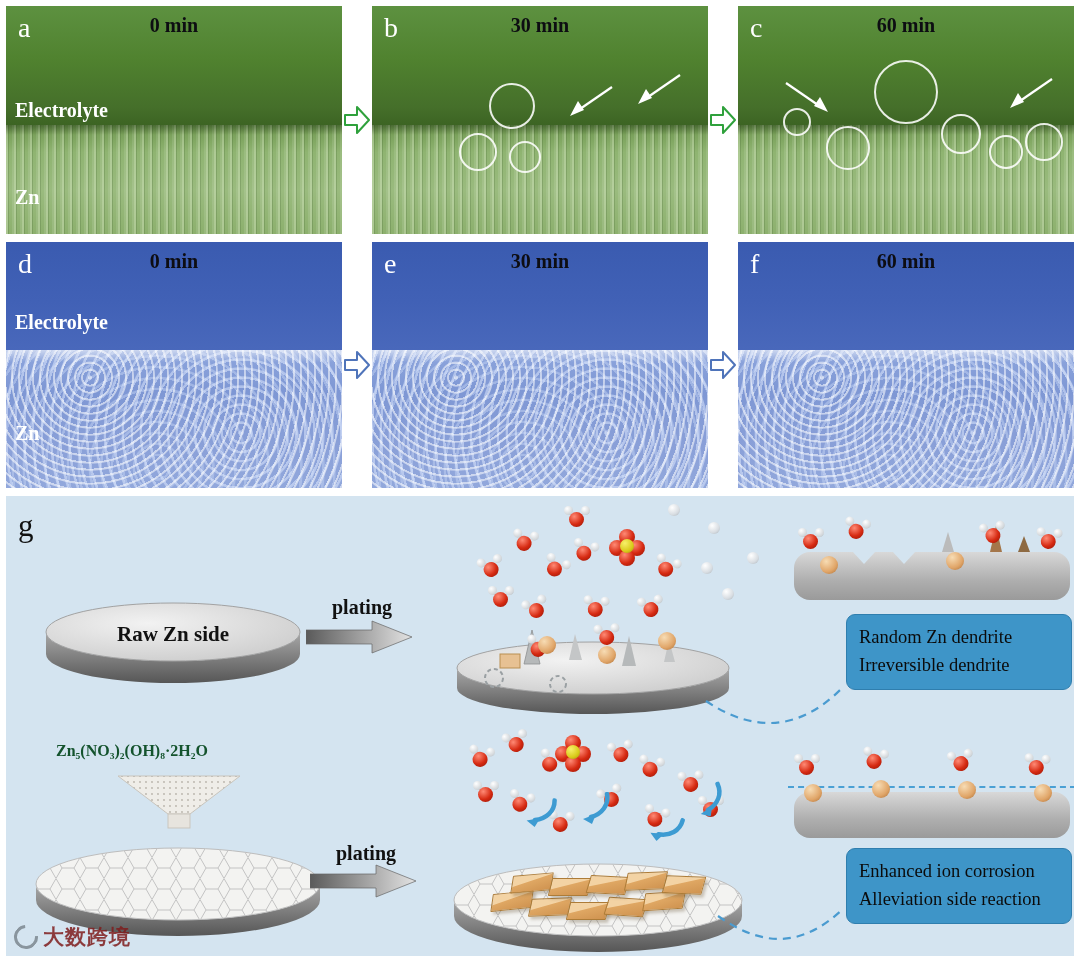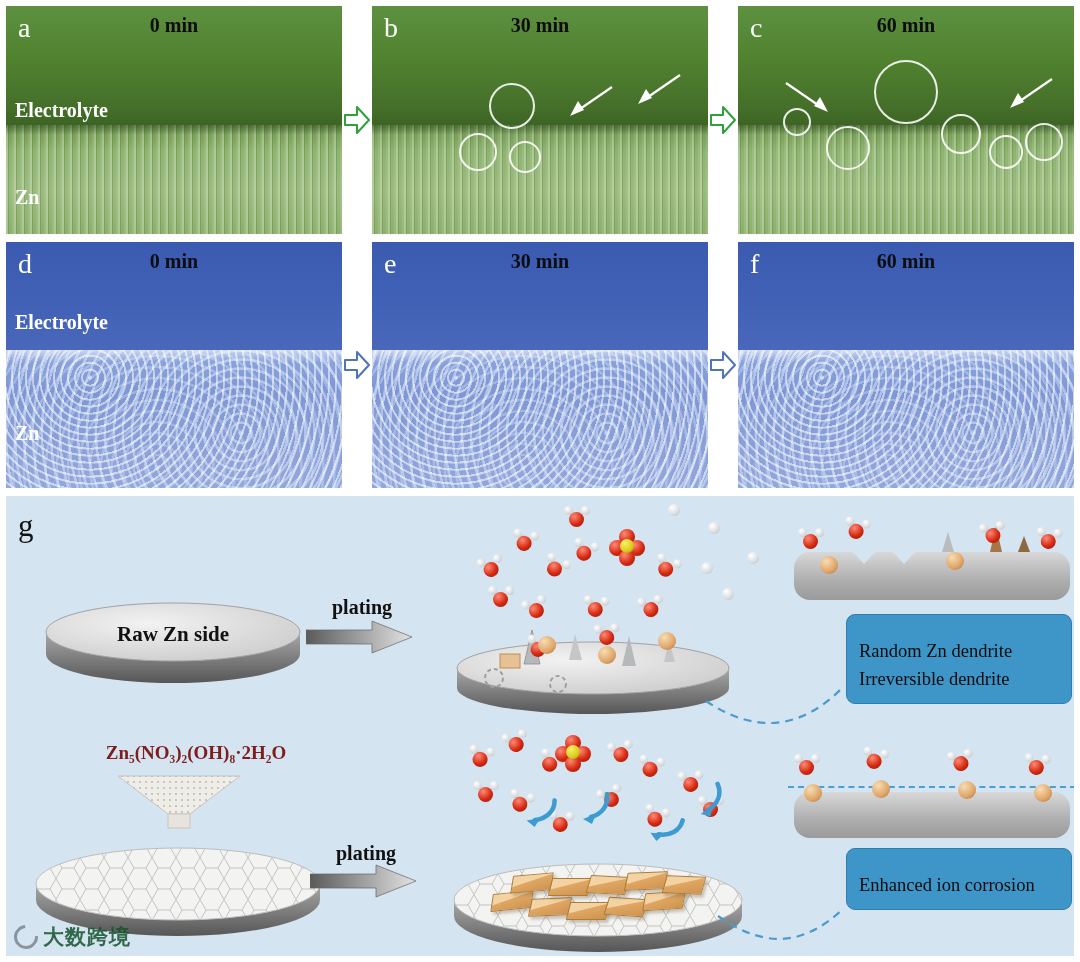--- a/index.html
+++ b/index.html
@@ -57,45 +57,45 @@
   .water-mol .h2{right:0;top:0;}
   .sulfate{position:absolute;width:36px;height:36px;}
   .sulfate i{position:absolute;width:16px;height:16px;border-radius:50%;
     background:radial-gradient(circle at 35% 30%,#ff8a75,#d62a12 55%,#8f1405);}
   .sulfate b{position:absolute;left:11px;top:10px;width:14px;height:14px;border-radius:50%;
     background:radial-gradient(circle at 35% 30%,#f8f06a,#d9cb1a 60%,#9a8d08);}
   .disk{position:absolute;}
   .rawlabel{position:absolute;left:58px;top:126px;width:218px;text-align:center;font-weight:bold;font-size:21px;color:#111;}
   .platlab{position:absolute;width:108px;text-align:center;font-weight:bold;font-size:20px;color:#111;}
   .platarrow{position:absolute;}
-  .compound{position:absolute;left:50px;top:246px;width:280px;text-align:center;font-weight:bold;font-size:19px;color:#7f1d1d;}
+  .compound{position:absolute;left:50px;top:246px;width:280px;text-align:left;font-weight:bold;font-size:16px;color:#14532d;}
   .slab{position:absolute;background:linear-gradient(180deg,#d8d8d8,#aeaeae 60%,#9a9a9a);border-radius:16px;}
   #slab1{left:788px;top:56px;width:276px;height:48px;}
   #slab2{left:788px;top:296px;width:276px;height:46px;}
   #slab2::before{content:"";position:absolute;left:-6px;right:-6px;top:-6px;border-top:2px dashed #4aa0d4;}
   .spike{position:absolute;bottom:100%;width:0;height:0;border-left:6px solid transparent;border-right:6px solid transparent;}
   .sbrown{border-bottom:26px solid #a4764a;}
   .sbrown2{border-bottom:16px solid #8e6a42;}
   .sgray{border-bottom:20px solid #bbbbbb;}
   .pit{position:absolute;top:-1px;width:24px;height:13px;background:#d4e4f0;
     clip-path:polygon(0 0,100% 0,50% 100%);}
   .infobox{position:absolute;width:226px;background:#3e95c8;border:1px solid #2f7eae;border-radius:9px;
-    padding:23px 10px 9px 12px;box-sizing:border-box;color:#0b0b0b;font-size:18.5px;line-height:1.5;}
+    padding:9px 10px 9px 12px;box-sizing:border-box;color:#0b0b0b;font-size:18.5px;line-height:1.5;}
   .infobox span{display:block;white-space:nowrap;}
   #box1{left:840px;top:118px;}
   #box2{left:840px;top:352px;}
   .connectors{position:absolute;left:0;top:0;pointer-events:none;}
   .dashp{fill:none;stroke:#4a9bd0;stroke-width:2.2;stroke-dasharray:8 6;}
   .cub{position:absolute;width:38px;height:16px;border-radius:1px;
     background:linear-gradient(165deg,#f3d3a4 0%,#f3d3a4 38%,#dfa763 42%,#cf9350 100%);
     border:1px solid #ad7c38;box-shadow:3px 3px 3px rgba(100,80,50,.3);}
   .bArrow{position:absolute;}
   .watermark{position:absolute;left:8px;bottom:5px;display:flex;align-items:center;gap:5px;opacity:.85;}
   .wm-icon{width:18px;height:18px;border:3px solid #7d8890;border-radius:50%;border-top-color:transparent;transform:rotate(40deg);display:inline-block;}
-  .wm-text{font-family:"DejaVu Sans","Liberation Sans",sans-serif;font-weight:bold;font-size:21px;color:#14532d;letter-spacing:1px;}
+  .wm-text{font-family:"DejaVu Sans","Liberation Sans",sans-serif;font-weight:bold;font-size:21px;color:#7f1d1d;letter-spacing:1px;}
 </style>
 </head>
 <body>
 
 <svg width="0" height="0" style="position:absolute" aria-hidden="true">
   <defs>
     <linearGradient id="dside" x1="0" y1="0" x2="0" y2="1">
       <stop offset="0" stop-color="#a8a8a8"></stop>
         <stop offset="1" stop-color="#565656"></stop>
     </linearGradient>
@@ -269,20 +269,21 @@
   <svg class="disk" style="left:444px;top:346px" width="296" height="110" viewBox="0 0 296 110">
     <path d="M4,58 a144,36 0 0 0 288,0 l0,16 a144,36 0 0 1 -288,0 z" fill="url(#dside)"></path>
     <ellipse cx="148" cy="58" rx="144" ry="36" fill="#f3f3f1" stroke="#bdbdbd"></ellipse>
     <ellipse cx="148" cy="58" rx="144" ry="36" fill="url(#hexp)"></ellipse>
   </svg>
 
   <div class="slab" id="slab2"></div>
 
   <div class="infobox" id="box2">
     <span>Enhanced ion corrosion</span>
+    <span>Alleviation side reaction</span>
   </div>
 
   <svg class="connectors" width="1068" height="460">
     <path class="dashp" d="M700,205 C752,240 798,232 838,190"></path>
     <path class="dashp" d="M712,420 C762,455 800,448 838,412"></path>
   </svg>
 
   <div class="watermark">
     <span class="wm-icon"></span>
     <span class="wm-text">大数跨境</span>

